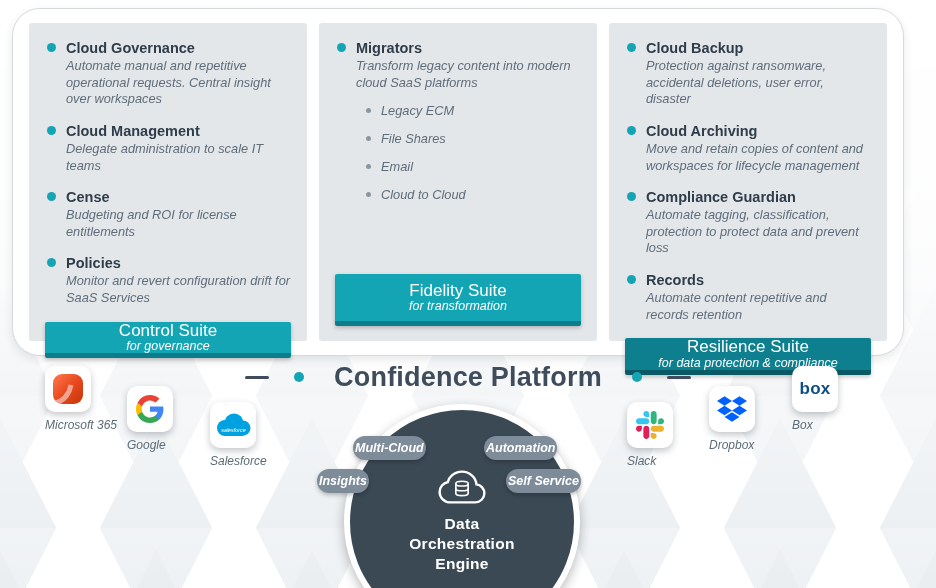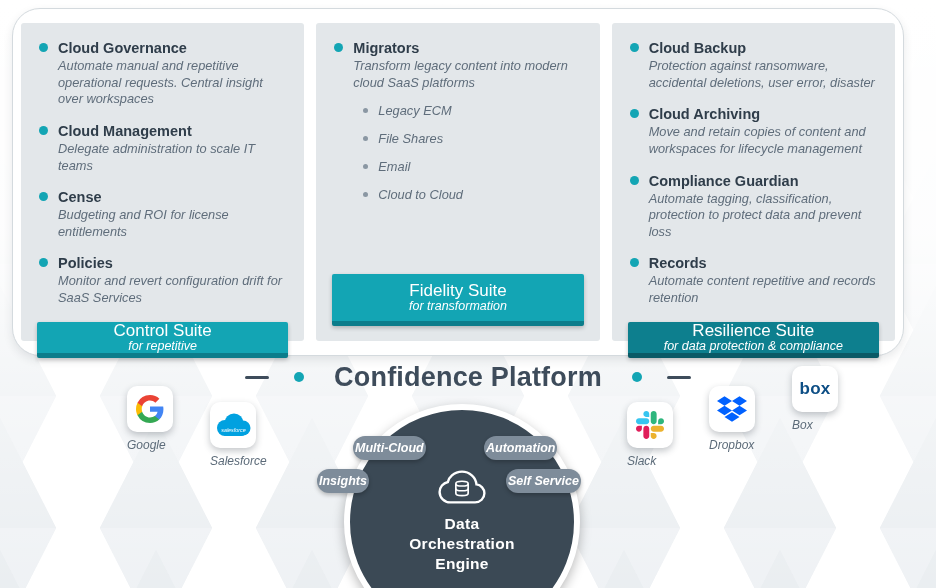--- a/index.html
+++ b/index.html
@@ -17,21 +17,21 @@
       linear-gradient(-63deg,#e9edf0 25%,transparent 25.4%),
       linear-gradient(63deg,transparent 74.6%,#eef1f4 75%),
       linear-gradient(-63deg,transparent 74.6%,#eef1f4 75%);
     background-size:auto,156px 132px,156px 132px,156px 132px,156px 132px;
   }
   
   .box{
     position:absolute;left:12px;top:8px;width:892px;height:348px;z-index:2;
     background:#fff;border:1px solid #d4dade;border-radius:28px;
     box-shadow:0 4px 10px rgba(30,40,50,.10);
-    display:flex;gap:12px;padding:14px 8px;
+    display:flex;gap:12px;padding:14px 16px;
   }
   .col{
     flex:1;background:#e3e7ea;border-radius:3px;
     display:flex;flex-direction:column;justify-content:space-between;min-width:0;
   }
   .items{padding:17px 16px 0 18px;}
   .item{position:relative;padding-left:19px;margin-bottom:15px;}
   .dot{position:absolute;left:0;top:3px;width:9px;height:9px;border-radius:50%;background:#13a5b4;}
   .item-title{font-size:14.5px;font-weight:700;color:#2f3d4a;margin-bottom:2px;}
   .item-desc{font-size:12.8px;font-style:italic;color:#5f6d7b;line-height:1.3;}
@@ -109,21 +109,21 @@
           <div class="item-desc">Budgeting and ROI for license entitlements</div>
         </div>
         <div class="item">
           <span class="dot"></span>
           <div class="item-title">Policies</div>
           <div class="item-desc">Monitor and revert configuration drift for SaaS Services</div>
         </div>
       </div>
       <div class="suite">
         <div class="suite-name">Control Suite</div>
-        <div class="suite-tag">for repetitive</div>
+        <div class="suite-tag">for governance</div>
       </div>
     </section>
 
     <section class="col">
       <div class="items">
         <div class="item">
           <span class="dot"></span>
           <div class="item-title">Migrators</div>
           <div class="item-desc">Transform legacy content into modern cloud SaaS platforms</div>
           <div class="sublist">
@@ -171,20 +171,39 @@
   </div>
 
   <div class="title-row">
     <span class="t-line"></span>
     <span class="t-dot"></span>
     <h1 class="platform-title">Confidence Platform</h1>
     <span class="t-dot"></span>
     <span class="t-line"></span>
   </div>
 
+  <div class="conn" style="left:45px;top:366px;">
+    <div class="tile">
+      <svg width="36" height="36" viewBox="0 0 36 36">
+        <defs>
+          <linearGradient id="g365" x1="0" y1="0" x2="1" y2="1">
+            <stop offset="0" stop-color="#ff7a4d"></stop>
+              <stop offset=".5" stop-color="#e8491f"></stop>
+              <stop offset="1" stop-color="#c53508"></stop>
+          </linearGradient>
+          <clipPath id="c365">
+              <rect x="3" y="3" width="30" height="30" rx="9"></rect>
+            </clipPath>
+        </defs>
+        <rect x="3" y="3" width="30" height="30" rx="9" fill="url(#g365)"></rect>
+        <path d="M2 33c11-2 17-9 19-19" stroke="#fff" stroke-width="5" fill="none" opacity=".5" clip-path="url(#c365)"></path>
+      </svg>
+    </div>
+    <div class="c-label">Microsoft 365</div>
+  </div>
 
   <div class="conn" style="left:127px;top:386px;">
     <div class="tile">
       <svg width="28" height="28" viewBox="0 0 18 18">
         <path fill="#4285F4" d="M17.64 9.2c0-.637-.057-1.251-.164-1.84H9v3.481h4.844c-.209 1.125-.843 2.078-1.796 2.717v2.258h2.908c1.702-1.567 2.684-3.874 2.684-6.615z"></path>
         <path fill="#34A853" d="M9 18c2.43 0 4.467-.806 5.956-2.18l-2.908-2.259c-.806.54-1.837.86-3.048.86-2.344 0-4.328-1.584-5.036-3.711H.957v2.332A8.997 8.997 0 0 0 9 18z"></path>
         <path fill="#FBBC05" d="M3.964 10.71A5.41 5.41 0 0 1 3.682 9c0-.593.102-1.17.282-1.71V4.958H.957A8.996 8.996 0 0 0 0 9c0 1.452.348 2.827.957 4.042l3.007-2.332z"></path>
         <path fill="#EA4335" d="M9 3.58c1.321 0 2.508.454 3.44 1.345l2.582-2.58C13.463.891 11.426 0 9 0A8.997 8.997 0 0 0 .957 4.958L3.964 7.29C4.672 5.163 6.656 3.58 9 3.58z"></path>
       </svg>
     </div>

